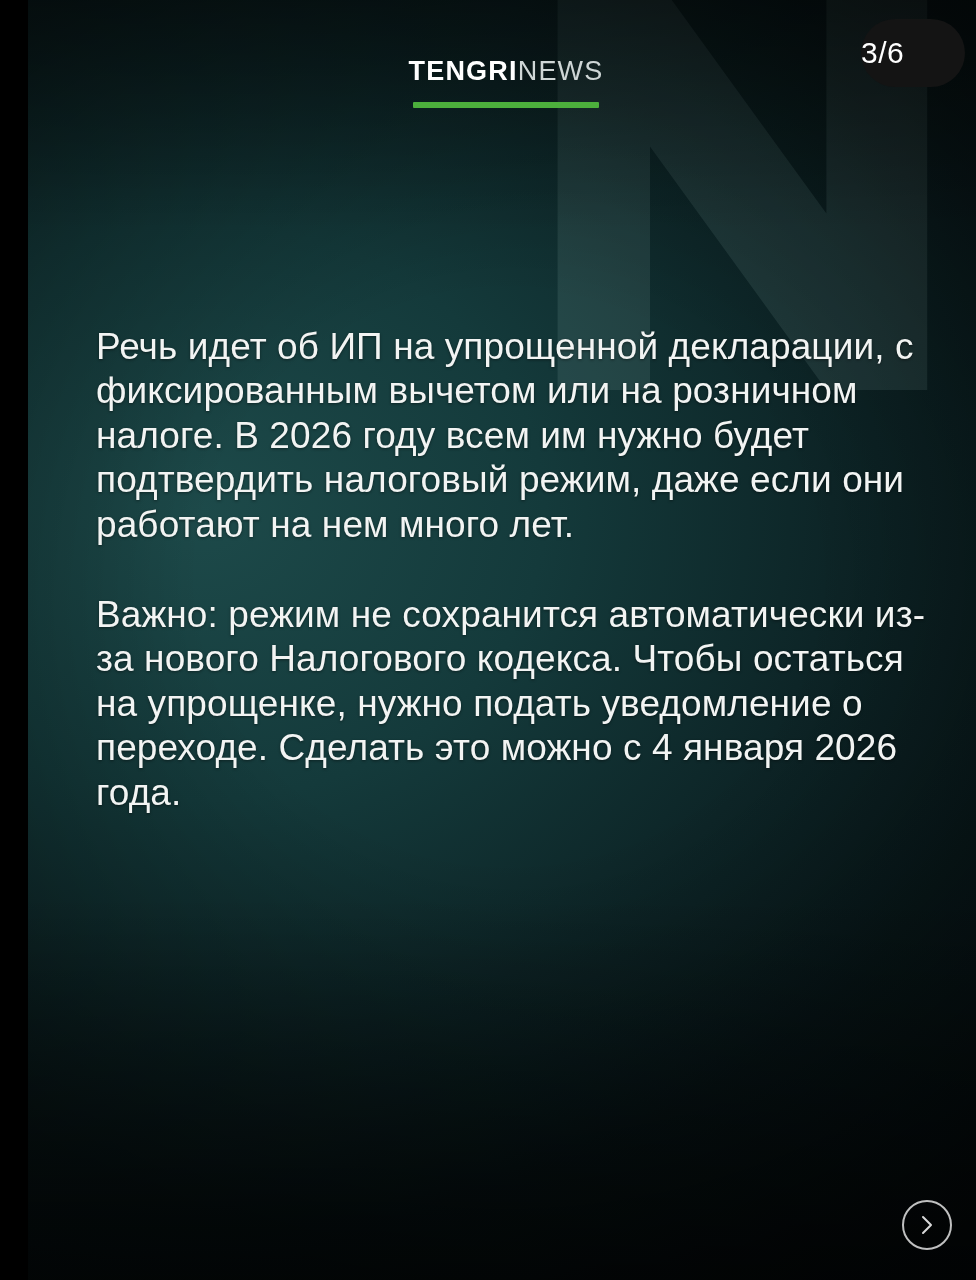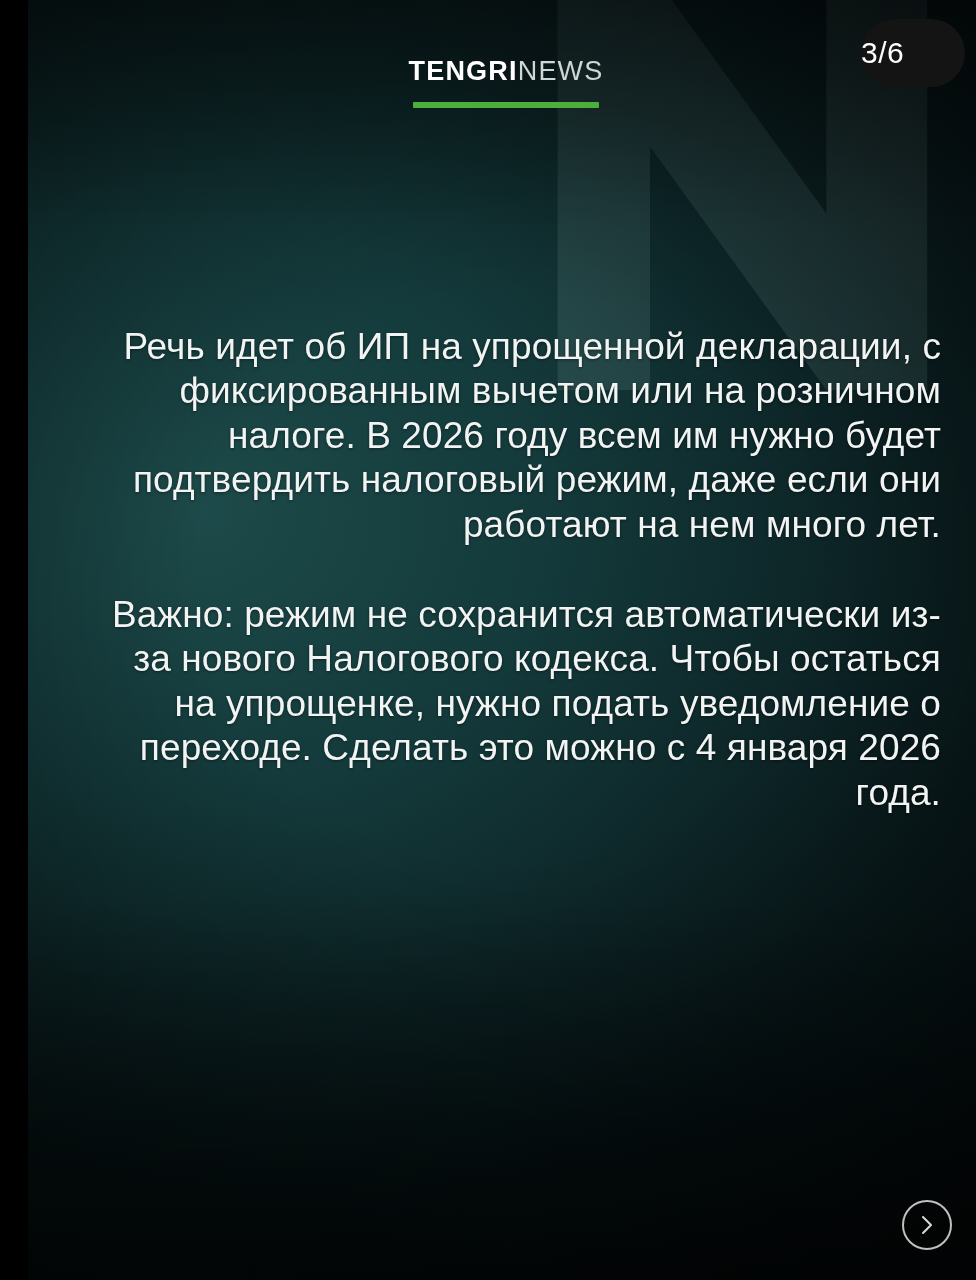--- a/index.html
+++ b/index.html
@@ -91,23 +91,22 @@
     align-items: center;
     justify-content: flex-start;
     font-size: 30px;
     letter-spacing: 0.5px;
   }
 
   
   .content {
     position: absolute;
     left: 68px;
-    right: 43px;
+    right: 32px;
     top: 325px;
-    text-align: right;
   }
   .para {
     color: #f2f4f3;
     font-size: 37px;
     line-height: 1.2;
     letter-spacing: 0.1px;
     margin: 0 0 46px 0;
     text-shadow: 0 1px 3px rgba(0,0,0,0.45);
   }
   .para:last-child { margin-bottom: 0; }

